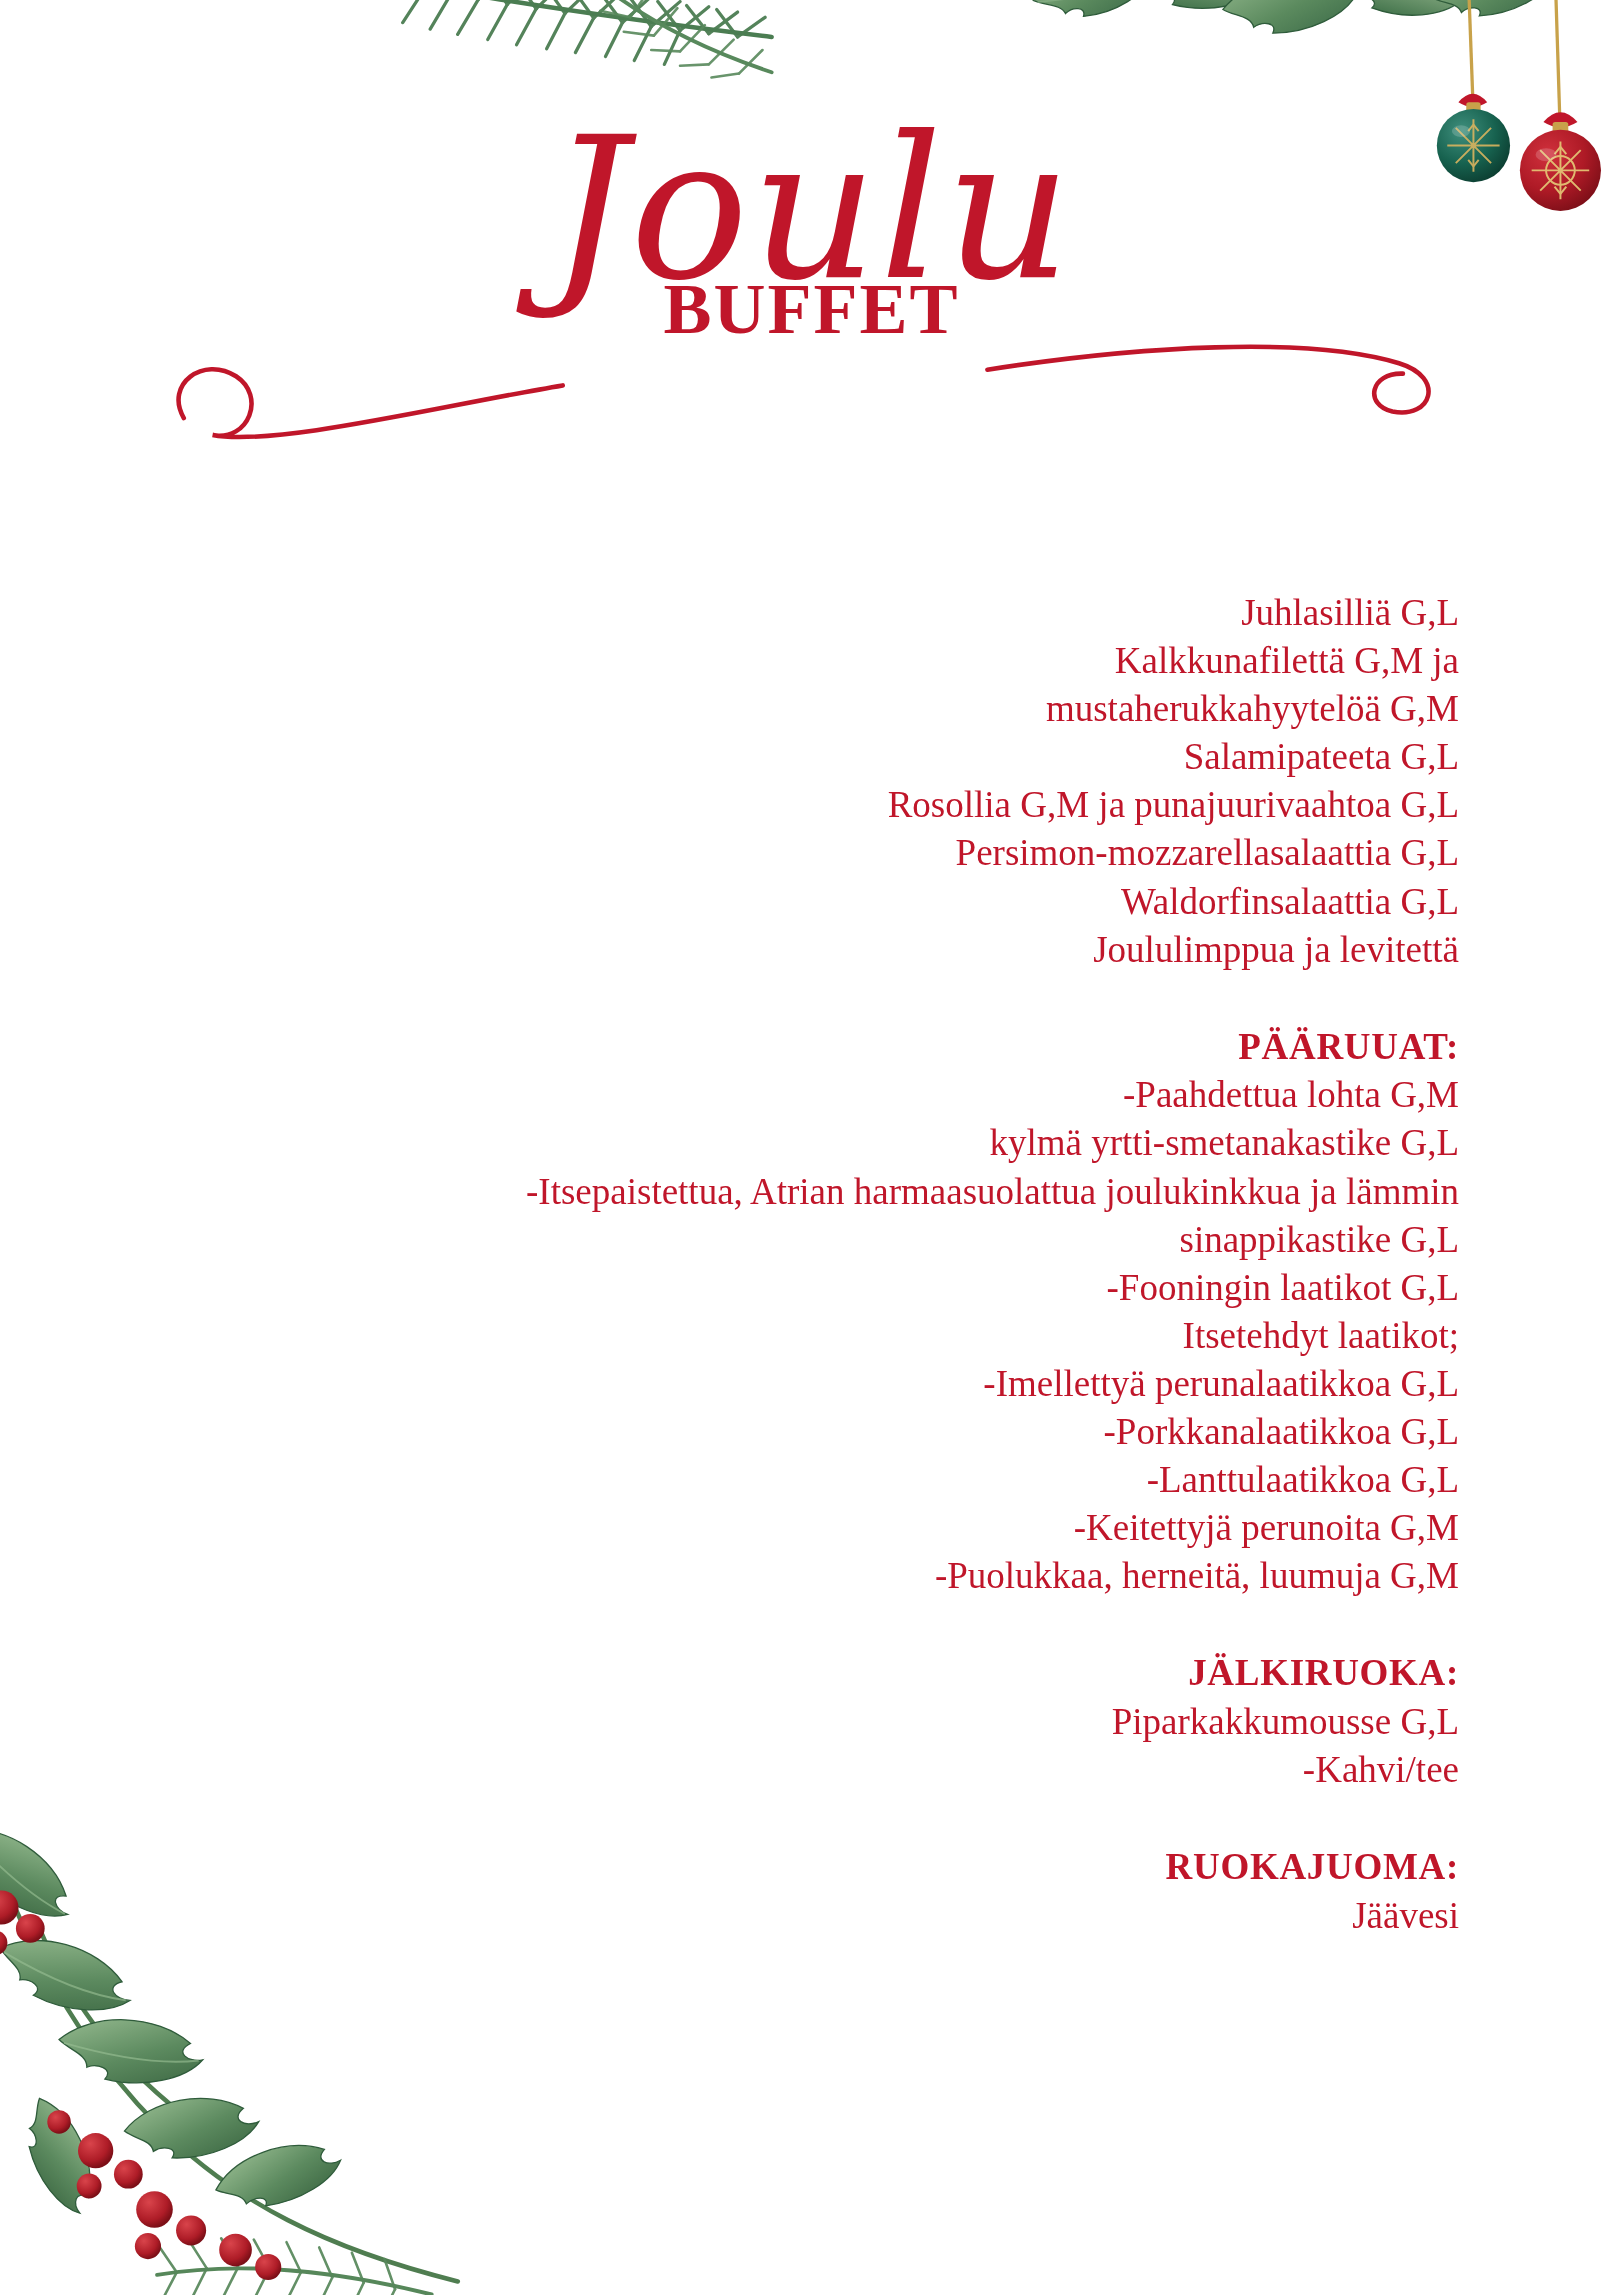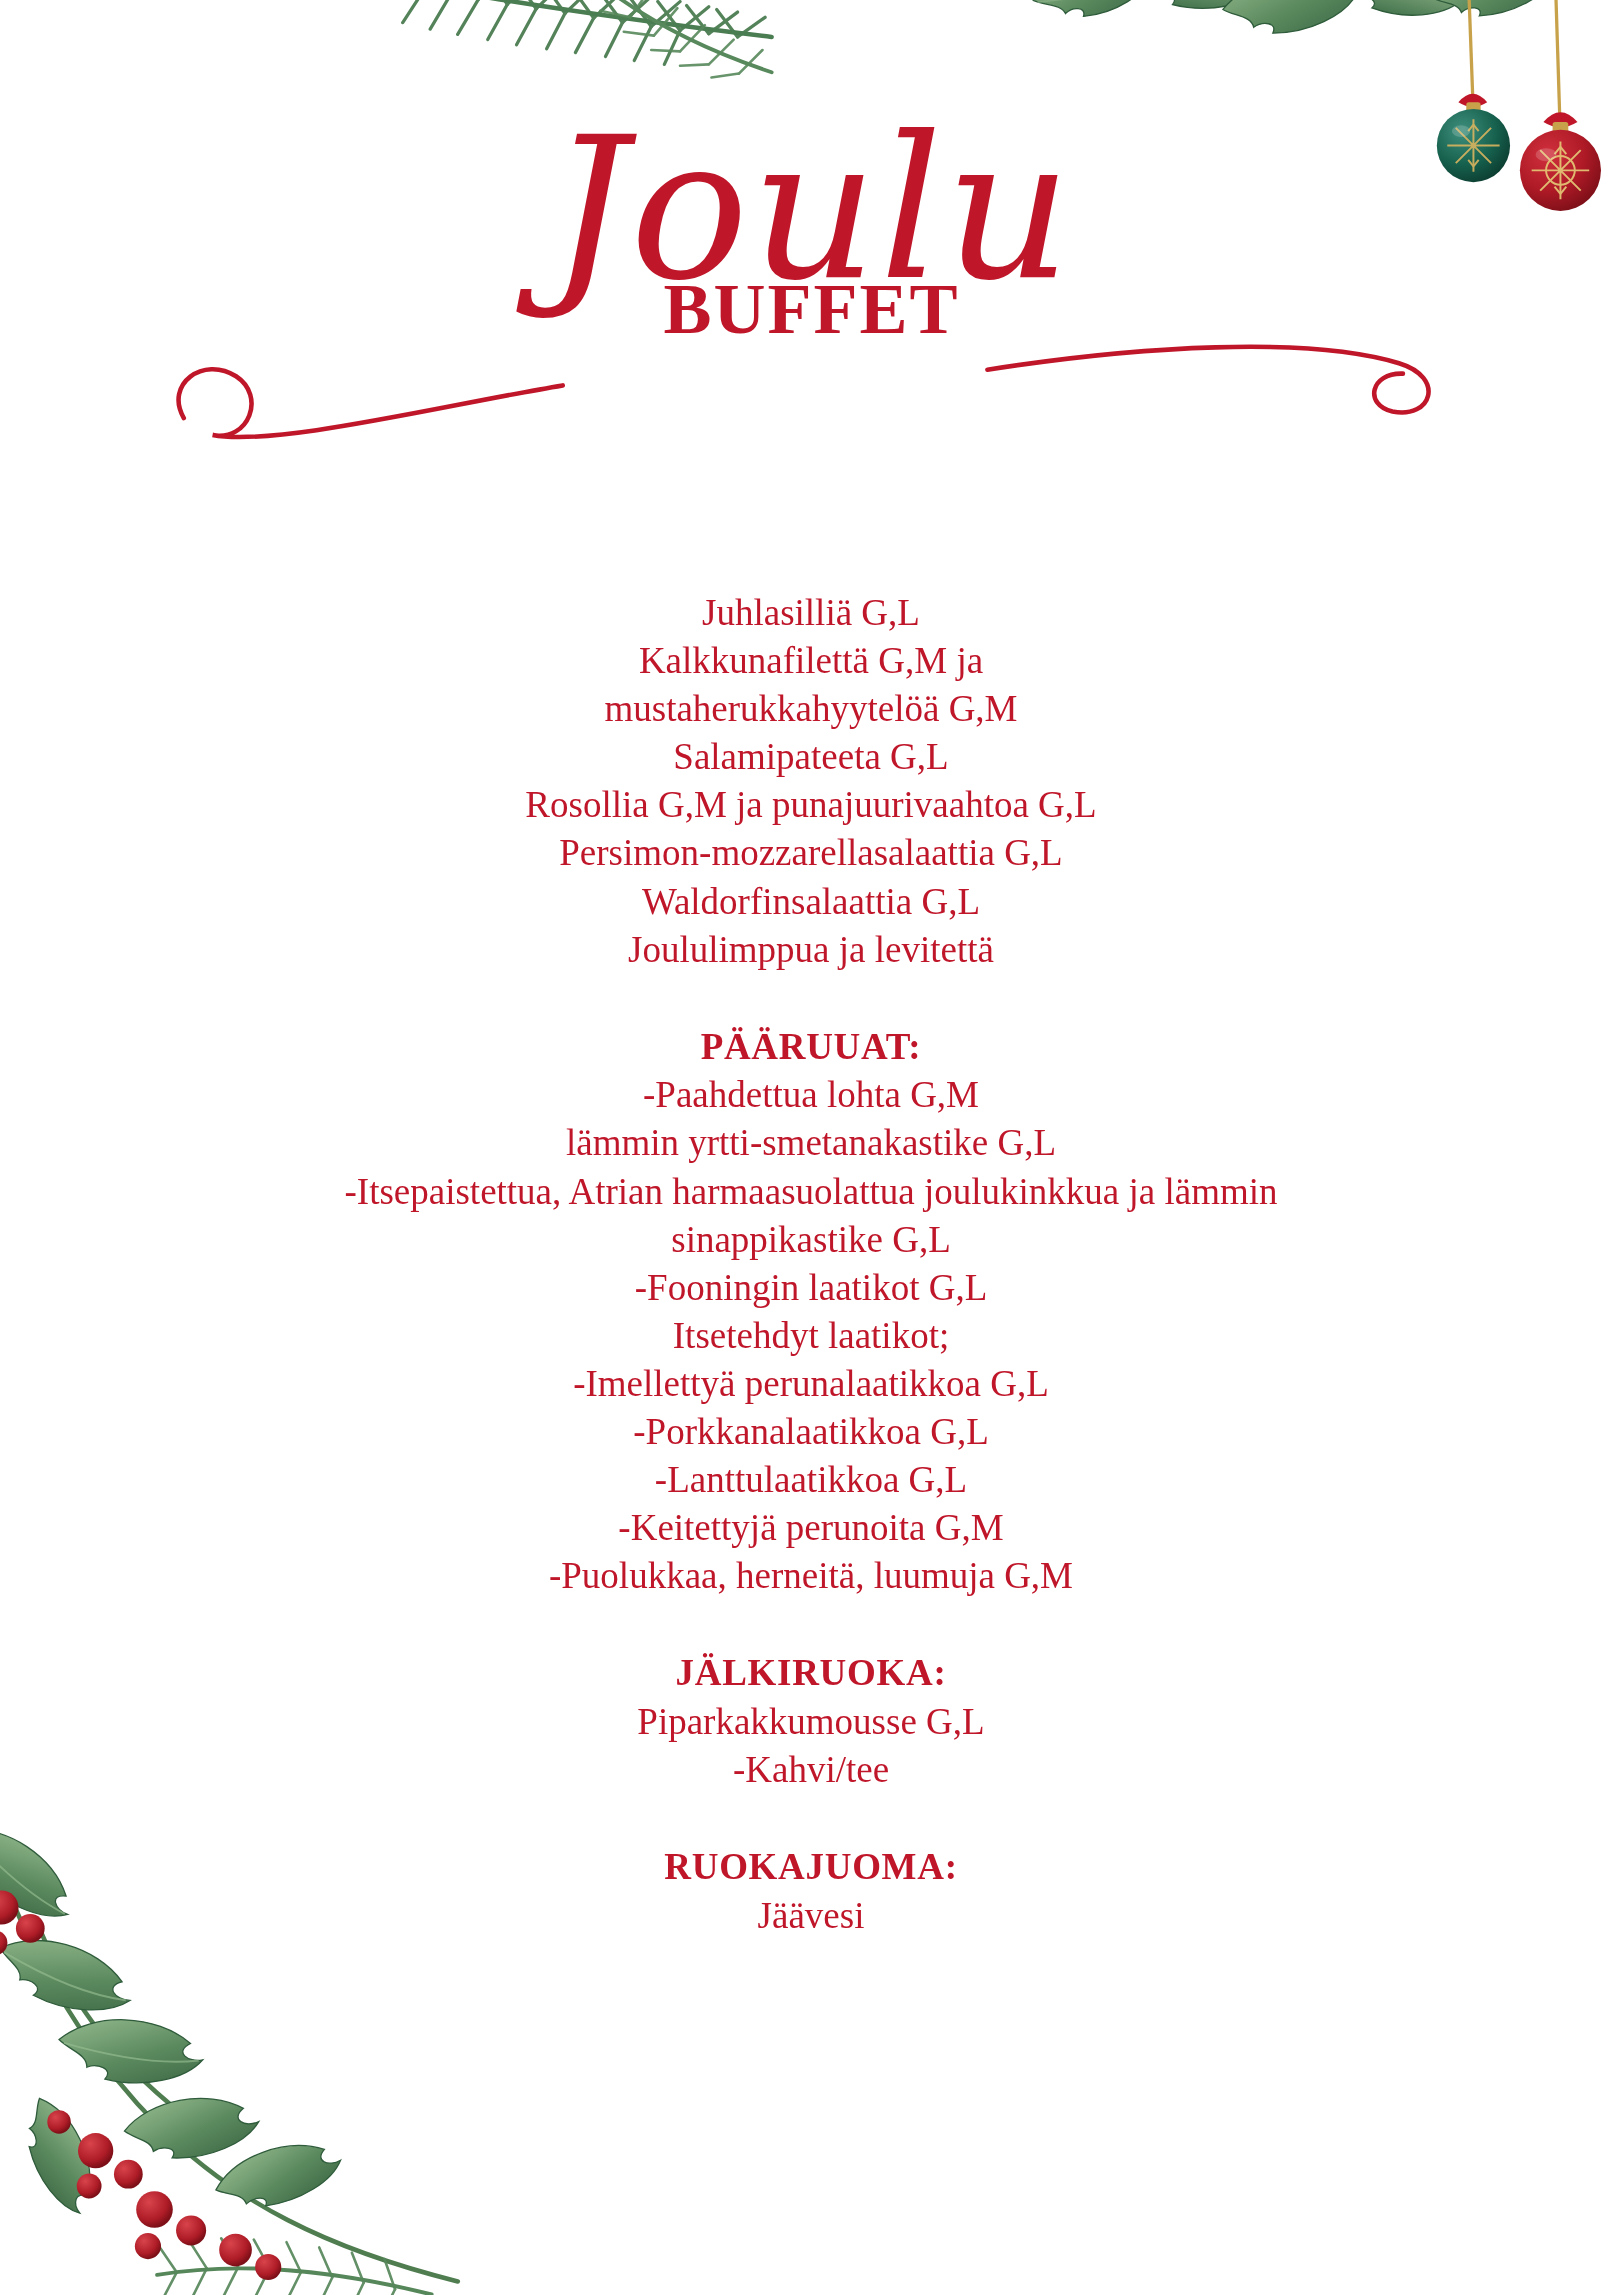--- a/index.html
+++ b/index.html
@@ -63,21 +63,21 @@
     color: #c0162a;
     margin-top: -39px;
   }
 
   
   .menu {
     position: absolute;
     top: 589px;
     left: 163px;
     width: 1296px;
-    text-align: center;
+    text-align: right;
   }
   .menu .line {
     font-family: "Liberation Serif", serif;
     font-size: 37px;
     line-height: 1.30;
     color: #c0162a;
     white-space: pre-wrap;
   }
   .menu .heading {
     font-weight: 700;
@@ -235,21 +235,21 @@
     <div class="line">Juhlasilliä G,L</div>
     <div class="line">Kalkkunafilettä G,M ja</div>
     <div class="line">mustaherukkahyytelöä G,M</div>
     <div class="line">Salamipateeta G,L</div>
     <div class="line">Rosollia G,M ja punajuurivaahtoa G,L</div>
     <div class="line">Persimon-mozzarellasalaattia G,L</div>
     <div class="line">Waldorfinsalaattia G,L</div>
     <div class="line">Joululimppua ja levitettä</div>
     <div class="line heading">PÄÄRUUAT:</div>
     <div class="line">-Paahdettua lohta G,M</div>
-    <div class="line">lämmin yrtti-smetanakastike G,L</div>
+    <div class="line">kylmä yrtti-smetanakastike G,L</div>
     <div class="line">-Itsepaistettua, Atrian harmaasuolattua joulukinkkua ja lämmin</div>
     <div class="line">sinappikastike G,L</div>
     <div class="line">-Fooningin laatikot G,L</div>
     <div class="line">Itsetehdyt laatikot;</div>
     <div class="line">-Imellettyä perunalaatikkoa G,L</div>
     <div class="line">-Porkkanalaatikkoa G,L</div>
     <div class="line">-Lanttulaatikkoa G,L</div>
     <div class="line">-Keitettyjä perunoita G,M</div>
     <div class="line">-Puolukkaa, herneitä, luumuja G,M</div>
     <div class="line heading">JÄLKIRUOKA:</div>

